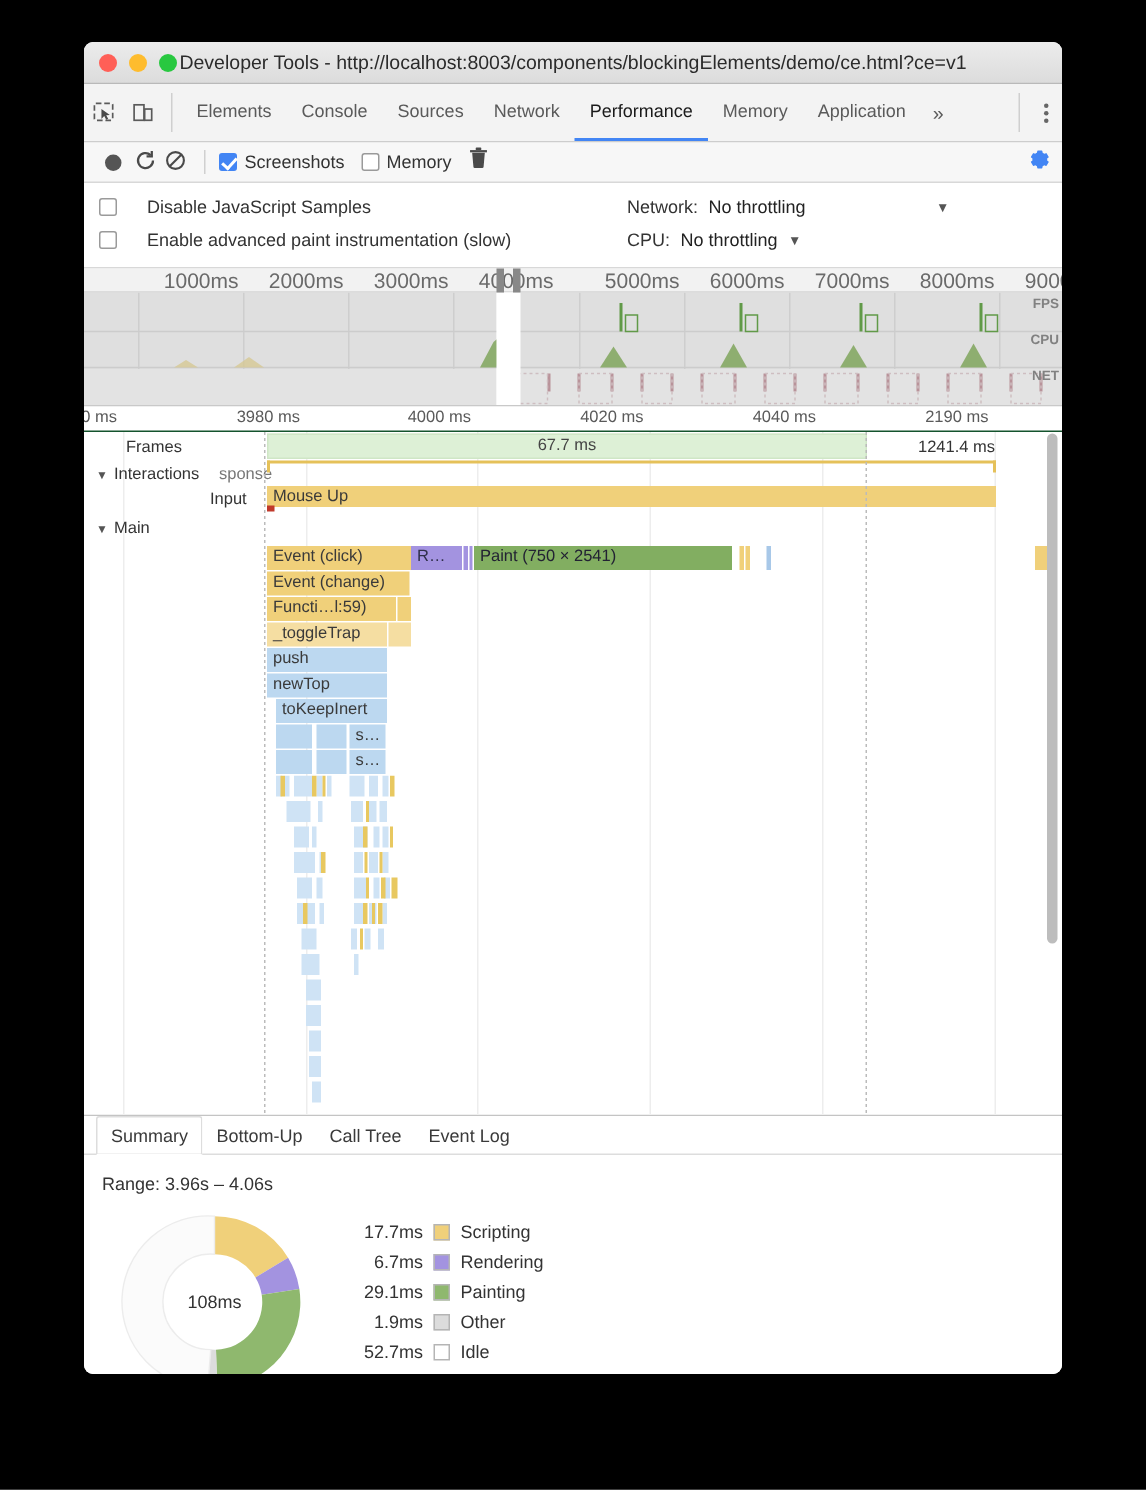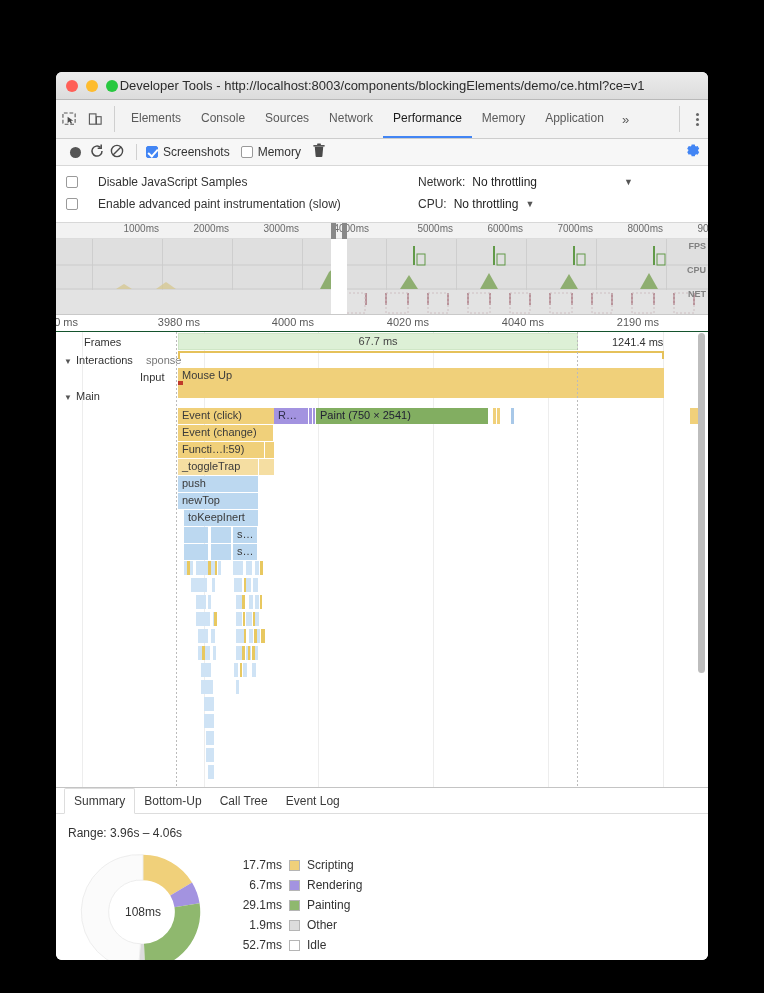--- a/index.html
+++ b/index.html
@@ -10,21 +10,20 @@
     overflow: hidden;
   }
   .window {
     position: absolute;
     left: 56px; top: 28px;
     width: 652px; height: 888px;
     background: #ffffff;
     border-radius: 6px;
     overflow: hidden;
     box-shadow: 0 2px 10px rgba(0,0,0,0.5);
-    margin-top: 44px;
   }
   
   .titlebar {
     height: 28px;
     background: linear-gradient(#ececec, #dcdcdc);
     border-bottom: 1px solid #b9b9b9;
     display: flex; align-items: center;
     position: relative;
   }
   .traffic { display: flex; gap: 8px; padding-left: 10px; }
@@ -93,21 +92,21 @@
   }
   .settings-row { display: flex; align-items: center; height: 22px; }
   .settings-left { width: 352px; display: flex; align-items: center; gap: 20px; }
   .settings-right { display: flex; align-items: center; gap: 7px; }
   .throttle-label { color: #333; }
   .throttle-val { color: #222; }
   .caret { font-size: 9px; color: #555; }
   
   .overview { position: relative; height: 92px; background: #f2f2f2; border-bottom: 1px solid #c9c9c9; }
   .ov-ruler { height: 16px; position: relative; border-bottom: 1px solid #dcdcdc; }
-  .ov-tick { position: absolute; top: 0; font-size: 10px; color: #6a6a6a; transform: translateX(-100%); padding-right: 3px; }
+  .ov-tick { position: absolute; top: 0; font-size: 14px; color: #6a6a6a; transform: translateX(-100%); padding-right: 3px; }
   .ov-grid { position: absolute; top: 0; bottom: 0; width: 1px; background: #e0e0e0; }
   .ov-tracks { position: relative; height: 75px; }
   .ov-track-label {
     position: absolute; right: 2px;
     font-size: 9px; font-weight: bold; color: #8c8c8c;
   }
   .ov-sel-dim {
     position: absolute; top: 0; bottom: 0;
     background: rgba(0,0,0,0.08);
   }
@@ -387,21 +386,21 @@
     <div class="row-label" style="left:556px; top:21px">1241.4 ms</div>
 
     <div class="row-label" style="left:8px; top:39px">
       <span class="tri">▼</span>
     </div>
     <div class="row-label" style="left:20px; top:39px">Interactions</div>
     <div class="row-label" style="left:90px; top:39px; color:#777">sponse</div>
     <div class="interaction-bracket" style="left:122px; top:36px; width:486px; height:8px"></div>
 
     <div class="row-label" style="left:84px; top:56px">Input</div>
-    <div class="bar ev-yellow" style="left:122px; top:53px; width:486px; height:30px">
+    <div class="bar ev-yellow" style="left:122px; top:53px; width:486px; height:14px">
       <div class="bar-text">Mouse Up</div>
     </div>
     <div style="position:absolute;left:122px;top:66px;width:5px;height:4px;background:#c0392b"></div>
 
     <div class="row-label" style="left:8px; top:75px">
       <span class="tri">▼</span>
     </div>
     <div class="row-label" style="left:20px; top:75px">Main</div>
 
     <div class="bar ev-yellow" style="left:122px; top:93px; width:95px; height:16px">

